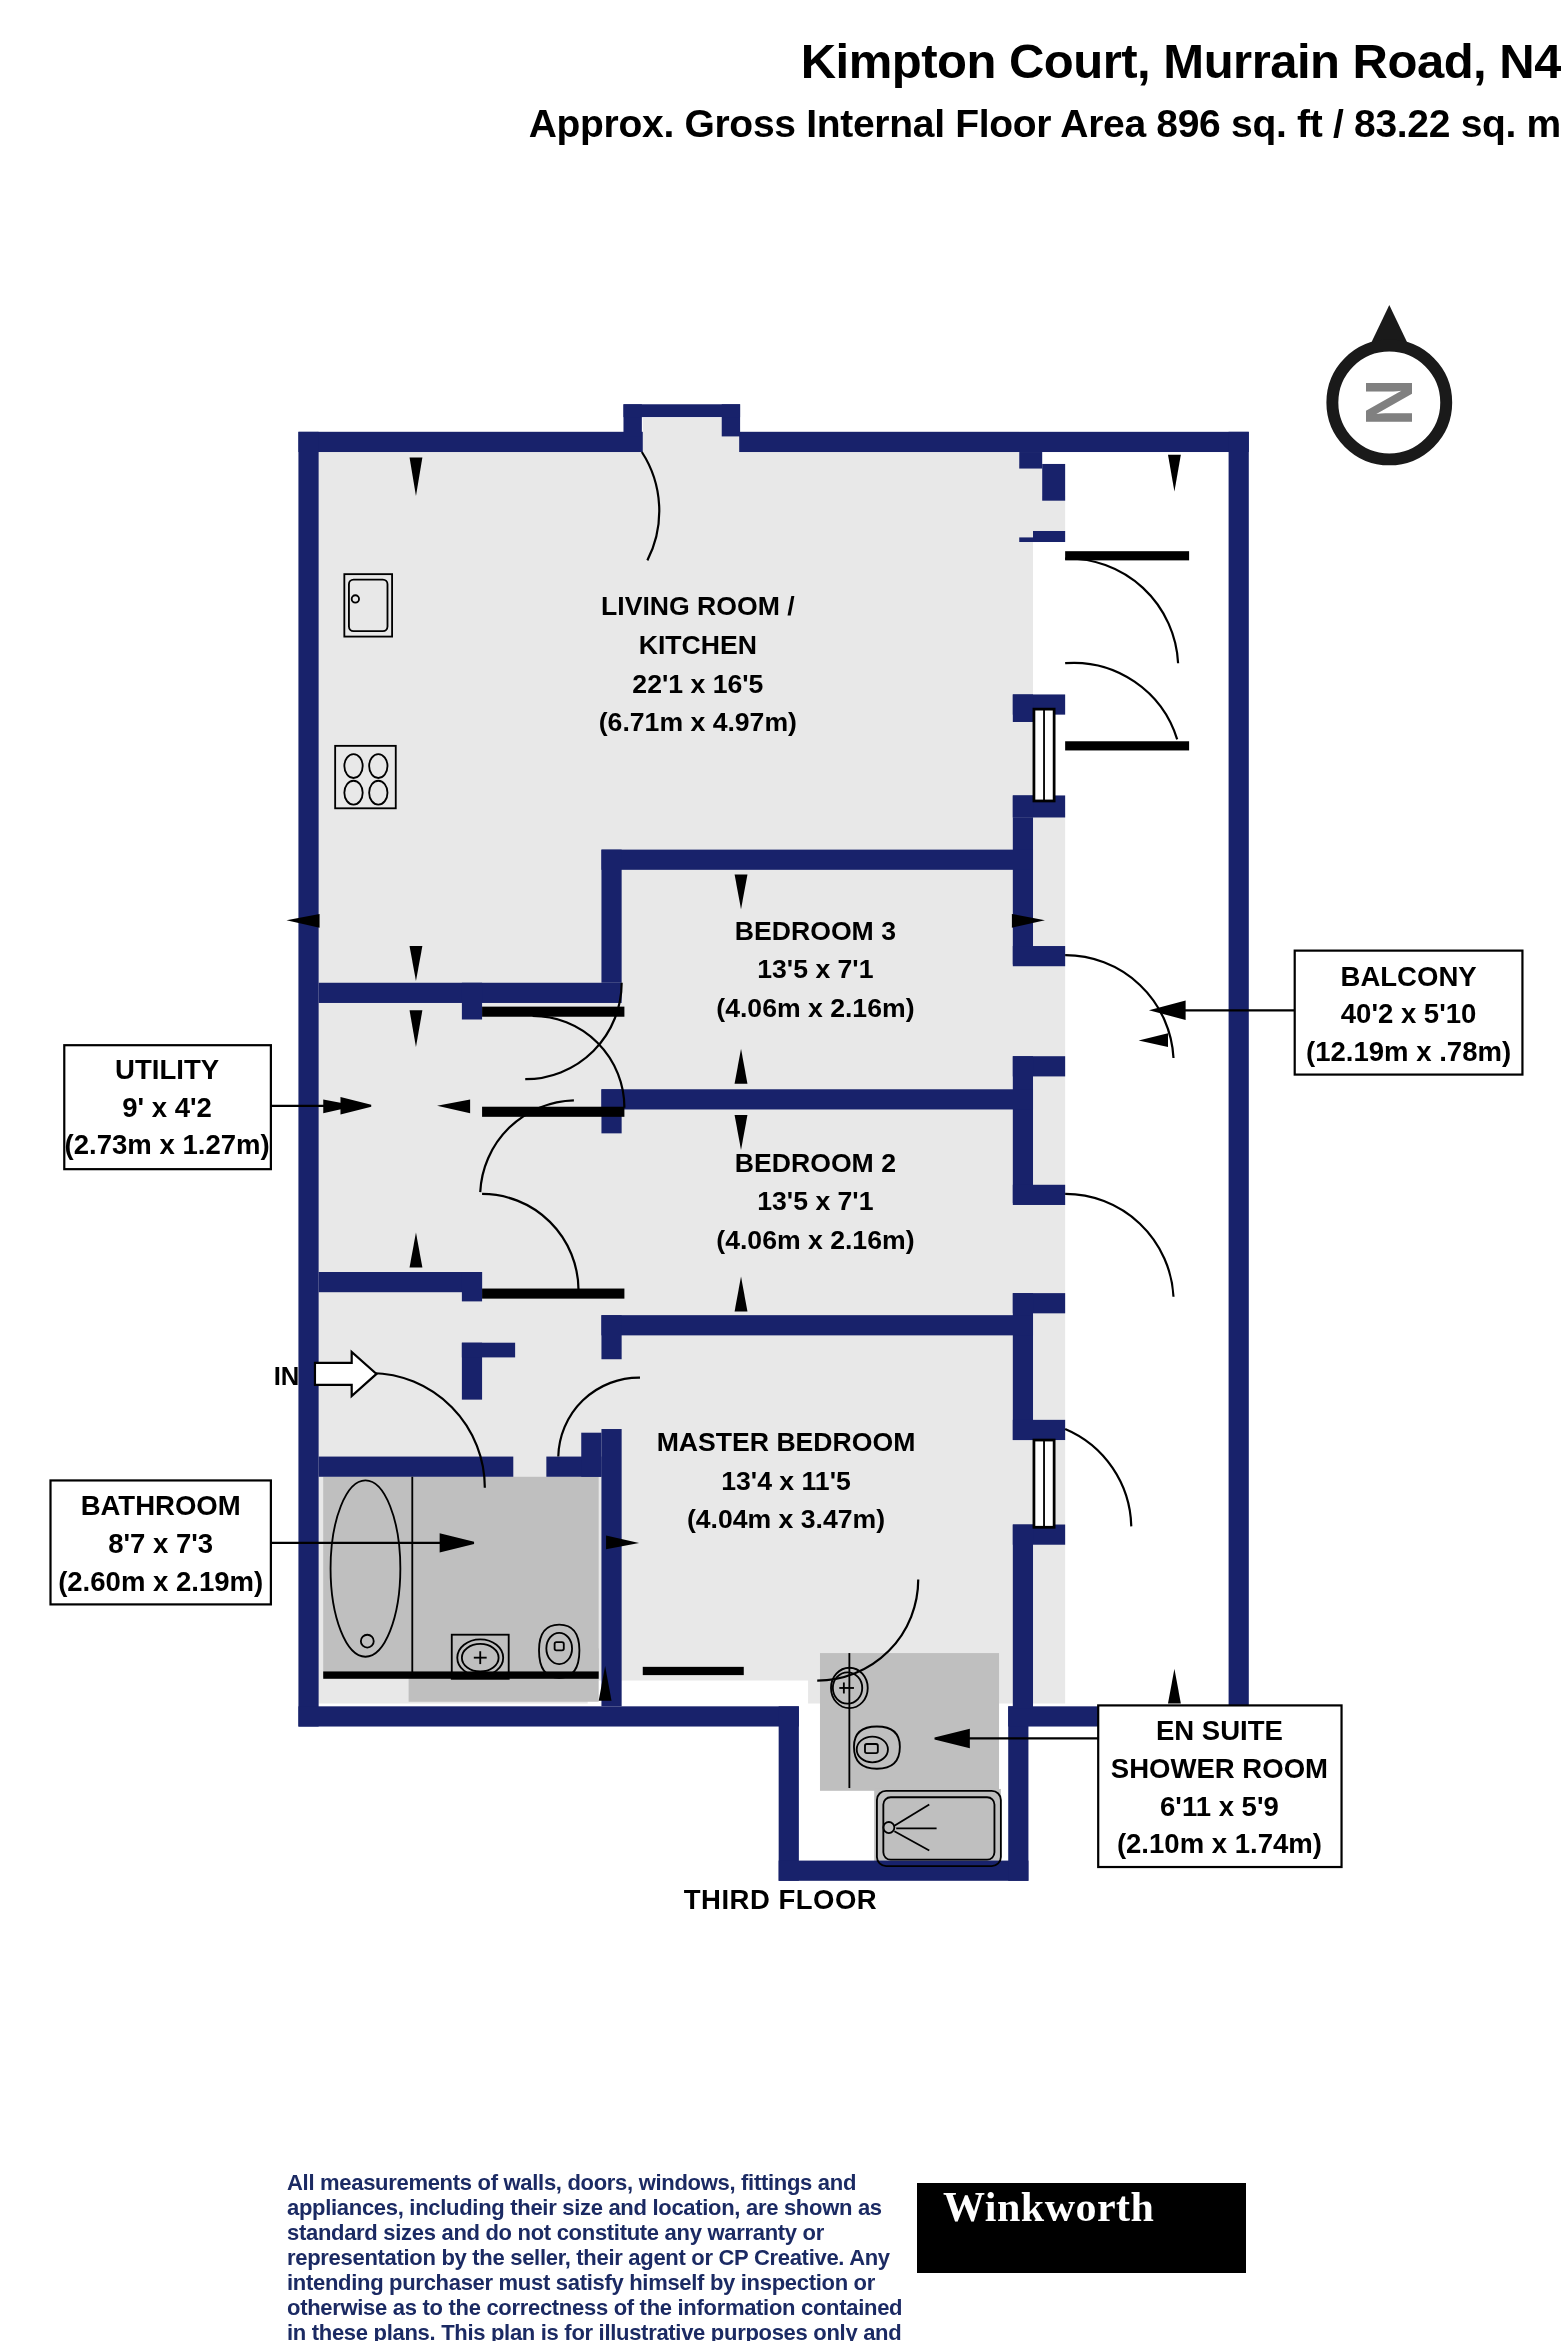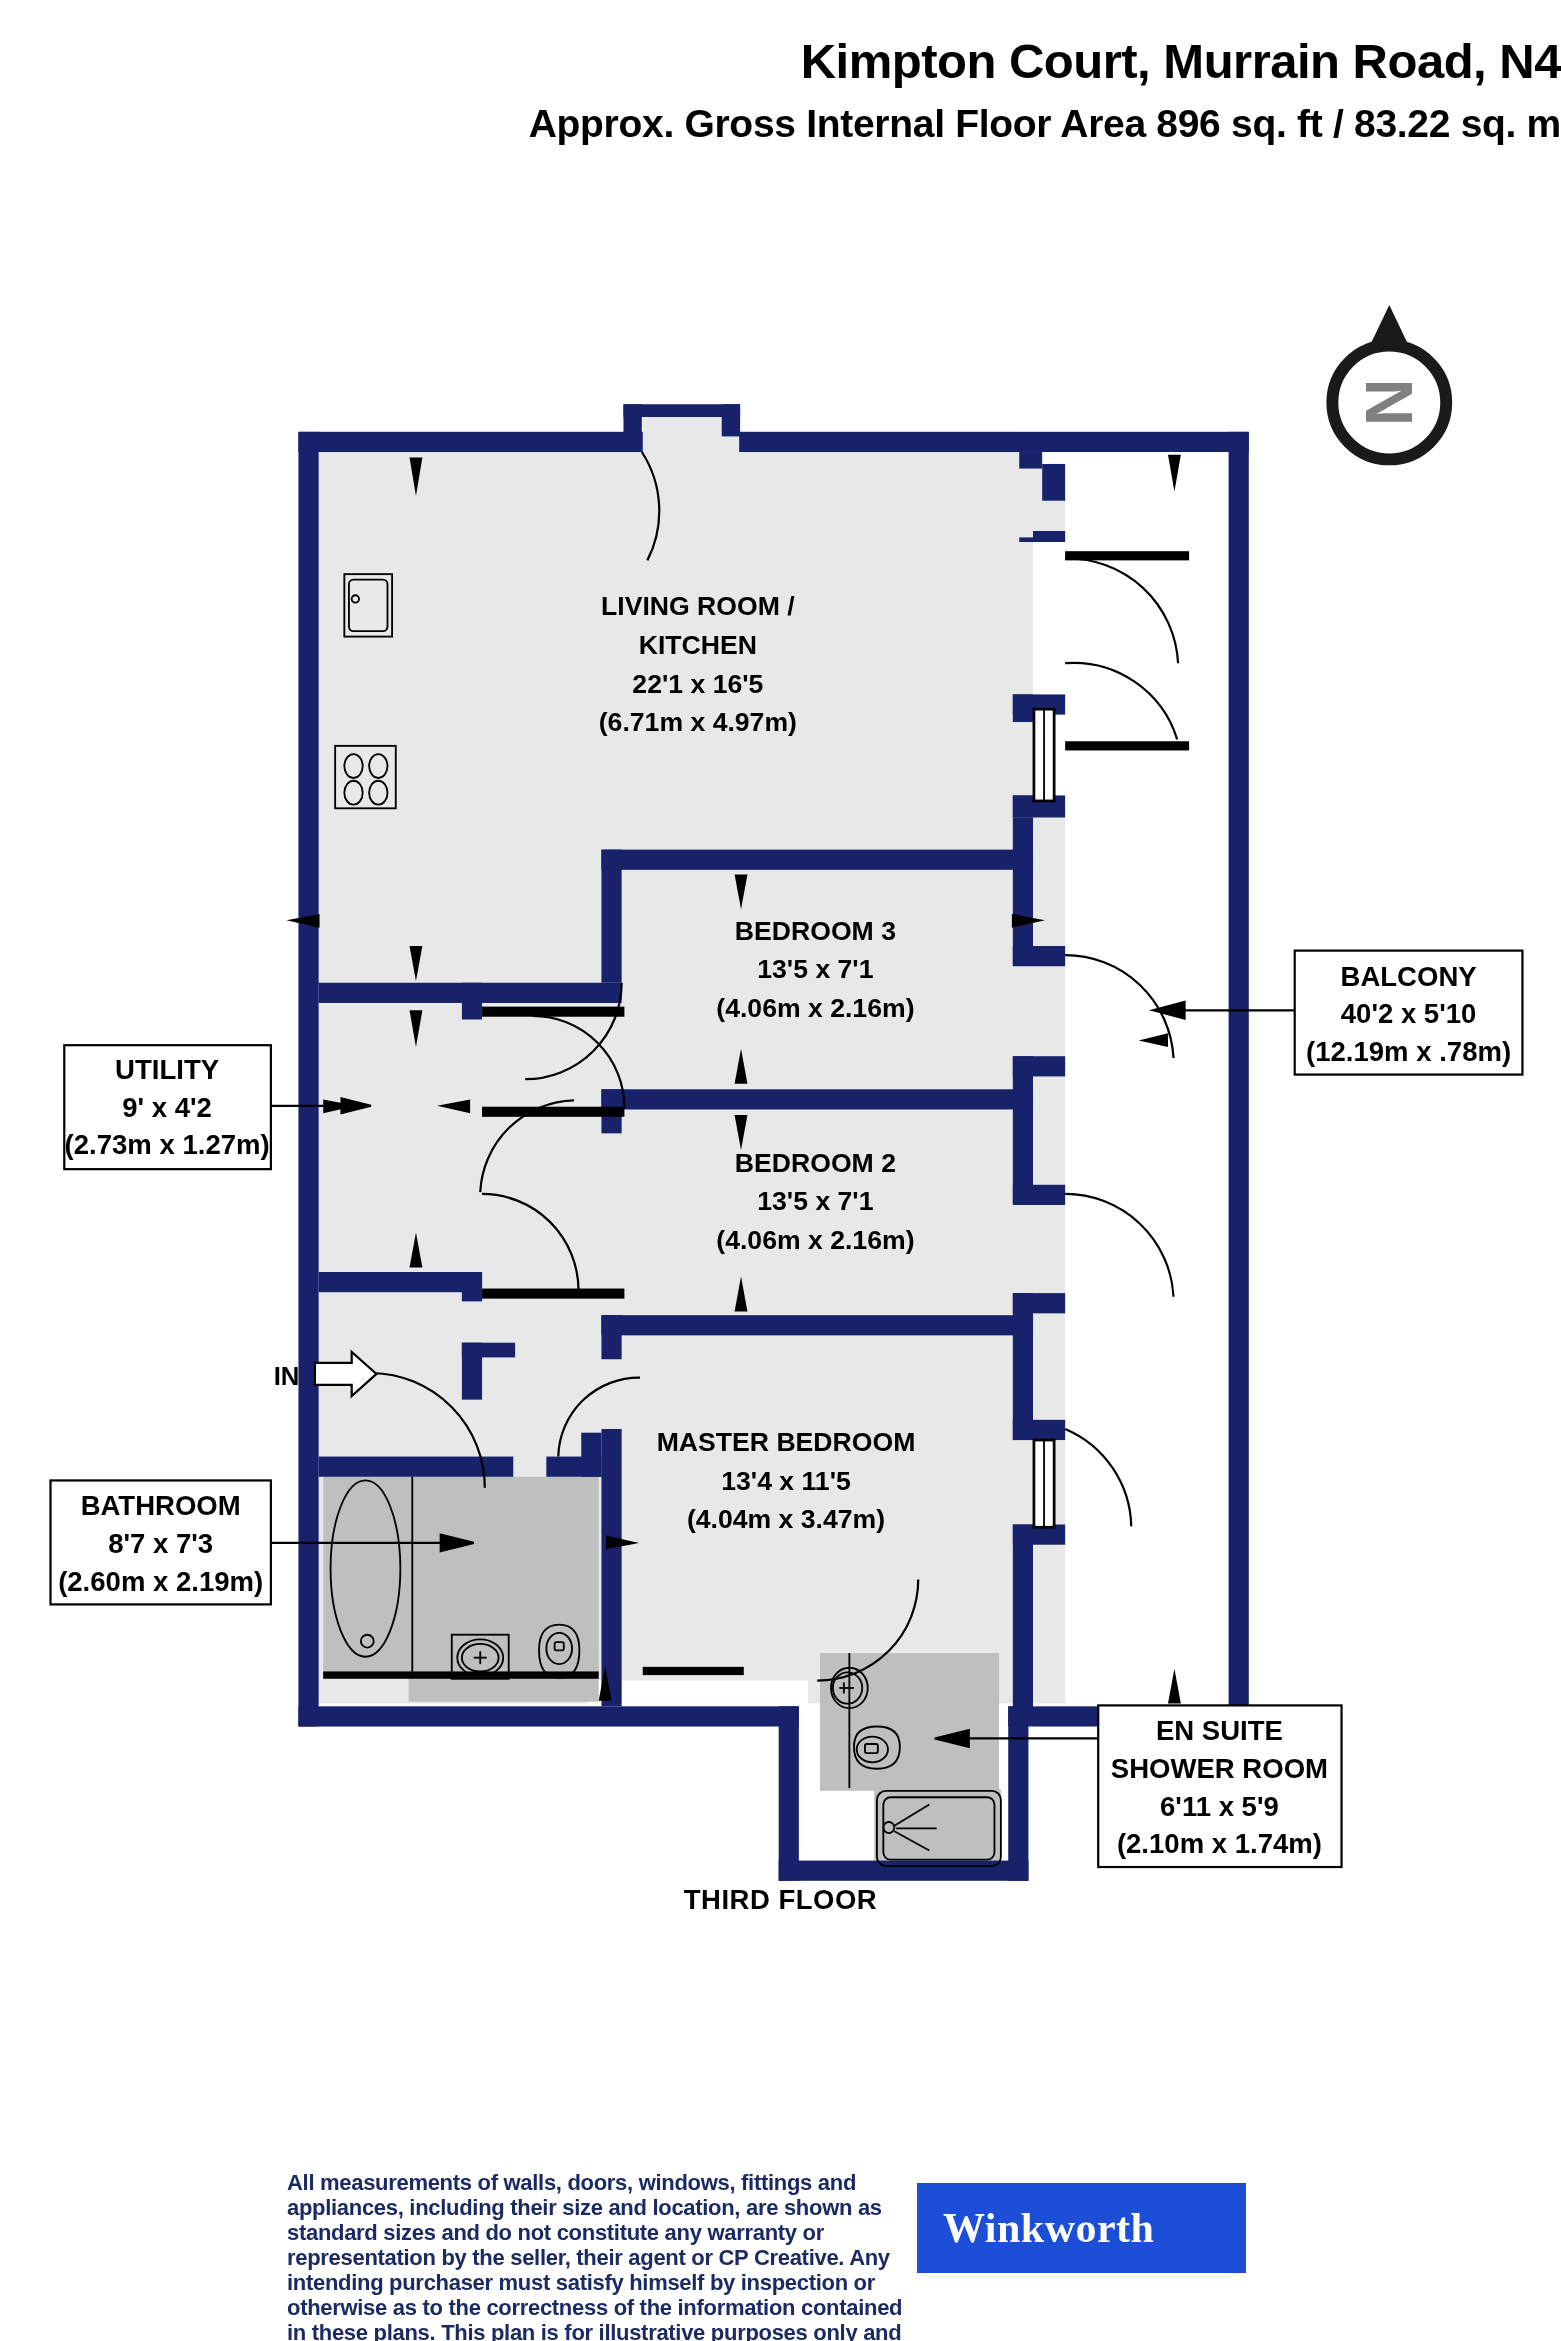--- a/index.html
+++ b/index.html
@@ -73,23 +73,23 @@
     color: #1b2a63;
     letter-spacing: -0.3px;
     font-family: "Liberation Sans", sans-serif;
   }
   .logo-box {
     position: absolute;
     left: 630px;
     top: 13px;
     width: 329px;
     height: 90px;
-    background: #1d4ed8;
+    background: #000000;
     display: flex;
-    align-items: center;
+    align-items: flex-start;
   }
   .logo-text {
     color: #ffffff;
     font-family: "Liberation Serif", serif;
     font-size: 42px;
     font-weight: bold;
     margin-left: 26px;
     letter-spacing: 0.5px;
   }
   .floor-label {

